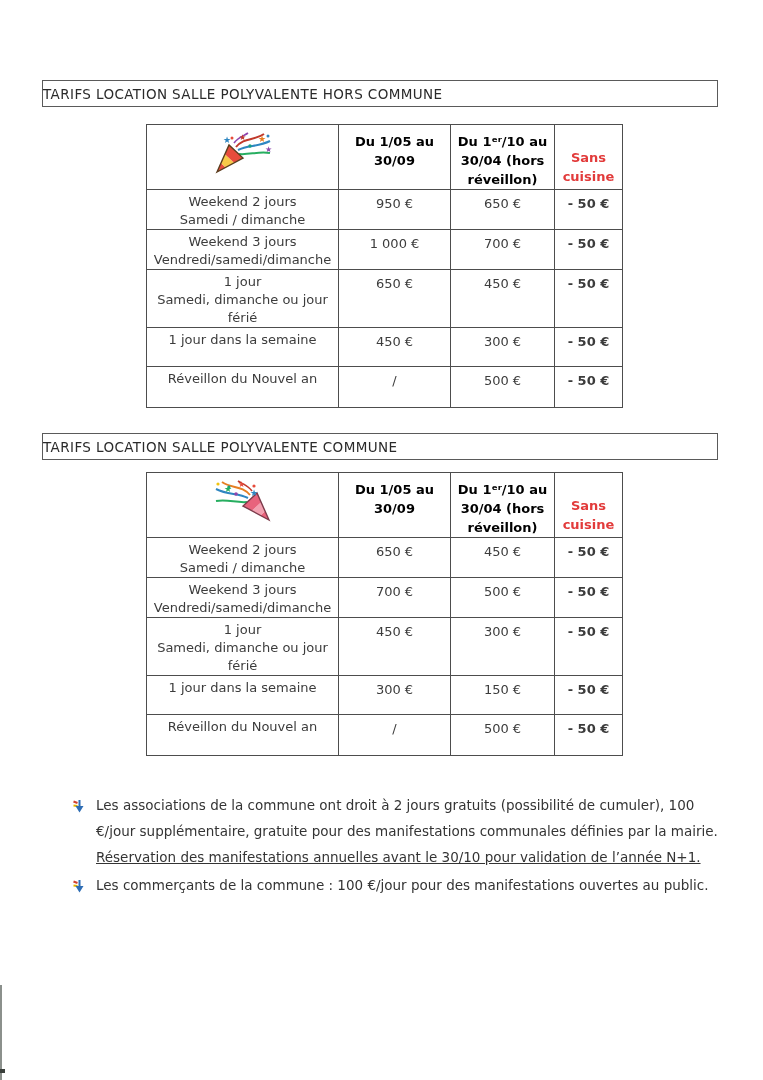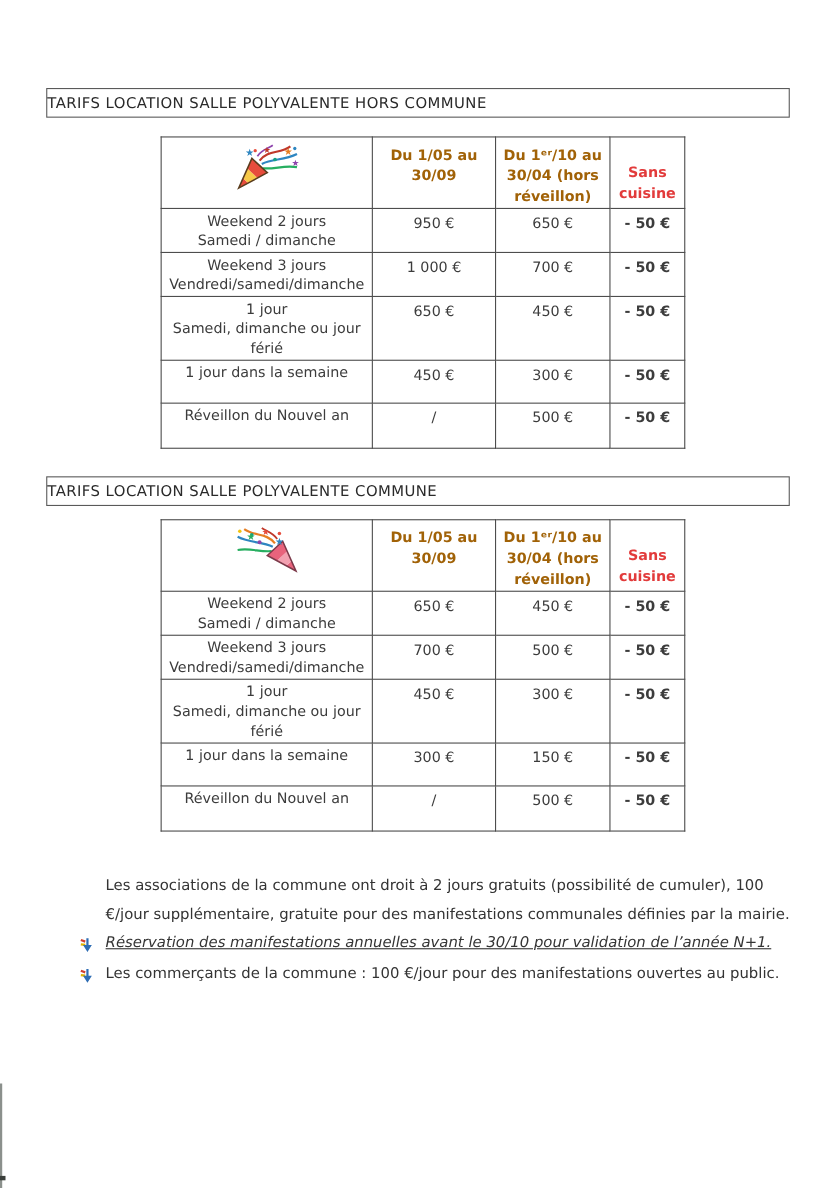--- a/index.html
+++ b/index.html
@@ -41,55 +41,54 @@
     font-size: 13px;
     line-height: 18px;
     padding: 3px 3px 0 3px;
     color: #3c3c3c;
   }
   .col-label  { width: 192px; }
   .col-p1     { width: 112px; }
   .col-p2     { width: 104px; }
   .col-sans   { width: 68px; }
   .hdr td { font-weight: 600; }
-  .hdr .period-hdr { color: #a16207; padding-top: 7px; line-height: 19px; }
+  .hdr .period-hdr { color: #000000; padding-top: 7px; line-height: 19px; }
   .hdr .sans-hdr   { color: #e23b3b; padding-top: 23px; line-height: 19px; }
   .icon-cell { vertical-align: middle !important; padding: 2px !important; }
   .price { padding-top: 5px !important; }
   .sans-val { color: #d94444; font-weight: 600; padding-top: 5px !important; }
   tr.r-h  { height: 57px; }
   tr.r-2l { height: 38px; }
   tr.r-3l { height: 55px; }
   tr.r-1l { height: 39px; }
   tr.r-last { height: 41px; }
   .notes {
     margin-top: 36px;
     margin-left: 72px;
     width: 648px;
   }
   .note {
     display: flex;
-    align-items: flex-end;
+    align-items: flex-start;
     margin-bottom: 2px;
   }
   .note .bullet {
     flex: 0 0 13px;
     margin-top: 6px;
     margin-right: 11px;
   }
   .note .note-text {
     font-size: 13.5px;
     line-height: 26px;
     color: #343434;
     width: 624px;
   }
   .note .underlined {
     display: block;
     text-decoration: underline;
-    font-style: italic;
   }
   .caution {
     margin-top: 45px;
     margin-left: 97px;
     width: 601px;
     font-size: 14px;
     font-weight: 700;
     line-height: 29px;
     color: #e62e2e;
     text-align: justify;

